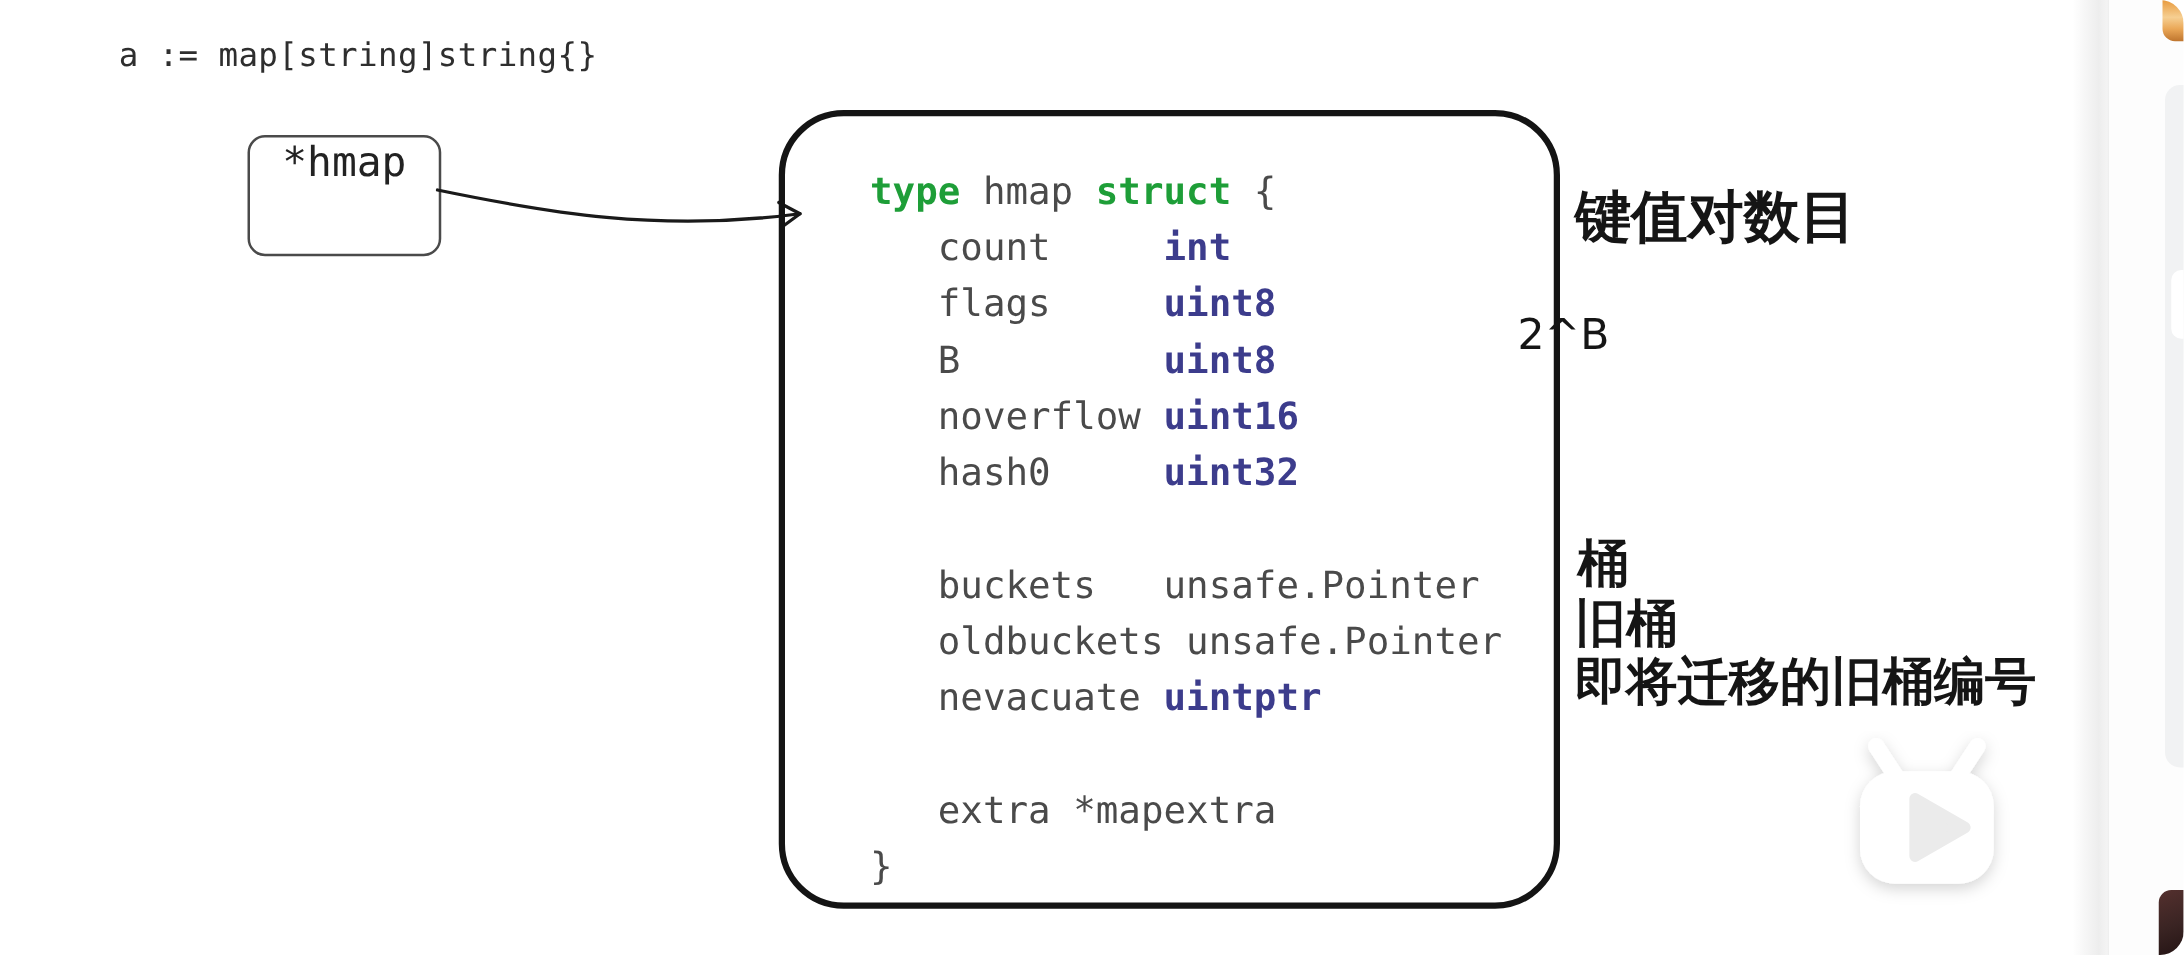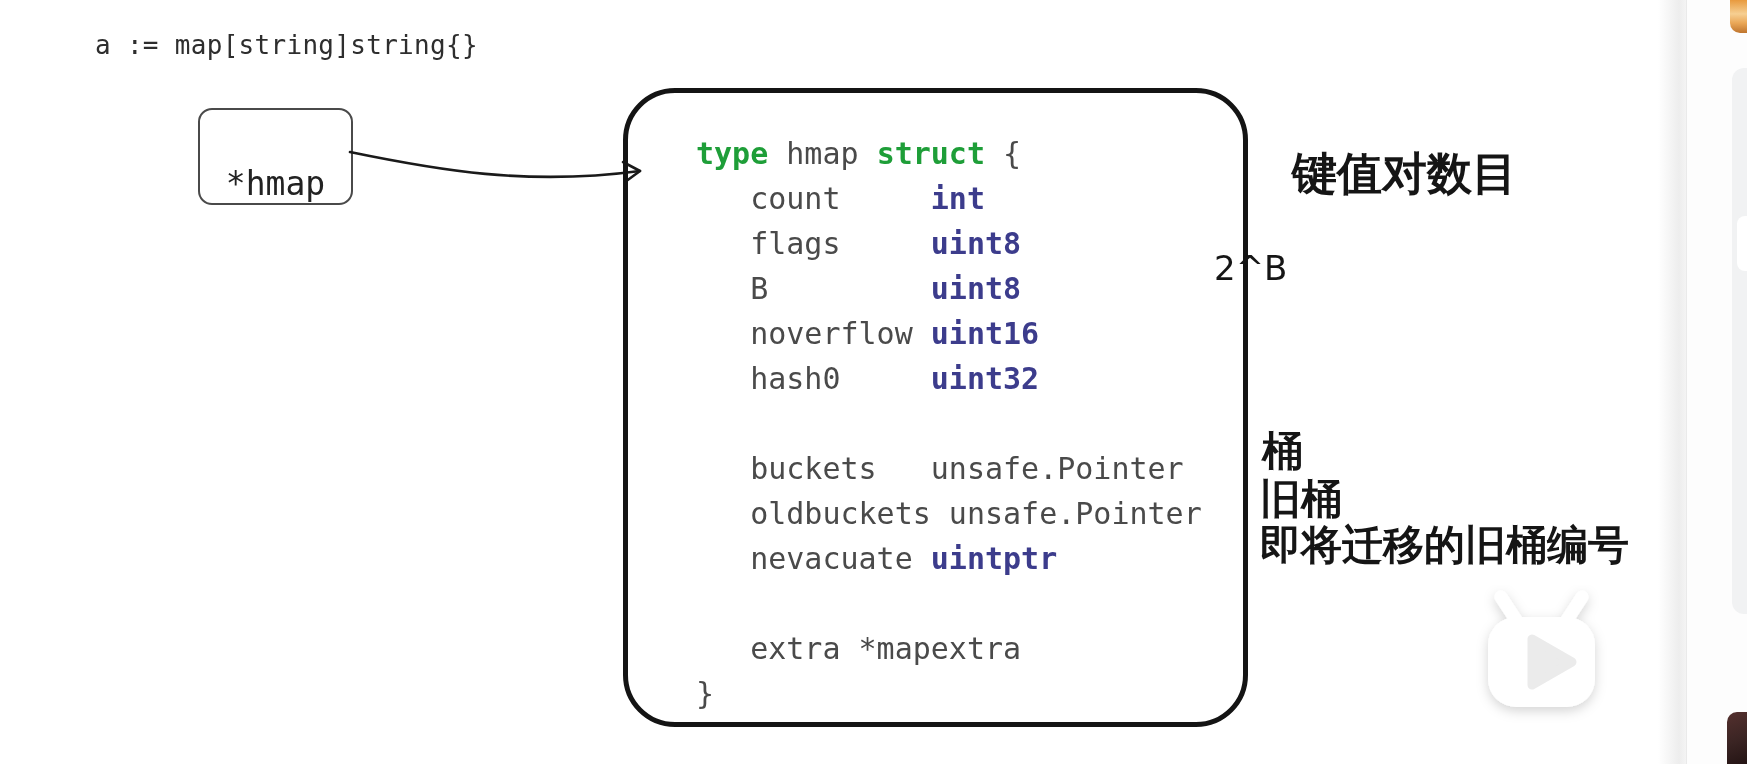--- a/index.html
+++ b/index.html
@@ -1,30 +1,30 @@
 <!DOCTYPE html>
 <html><head>
 <meta charset="utf-8">
 <style>
   html,body{margin:0;padding:0;background:#ffffff;}
   .stage{
     position:relative;width:1747px;height:764px;background:#ffffff;
-    overflow:hidden;font-family:"DejaVu Sans Mono",monospace;
+    overflow:hidden;font-family:"DejaVu Sans Mono",monospace;border-radius:19px;
   }
   
   .decl{
     position:absolute;left:95px;top:30px;
     font-family:"DejaVu Sans Mono",monospace;font-size:26px;color:#2e2e2e;
     letter-spacing:0.3px;
   }
   
   .hmap-box{
     position:absolute;left:198px;top:108px;width:155px;height:97px;
     border:2.5px solid #4a4a4a;border-radius:14px;box-sizing:border-box;
-    display:flex;align-items:flex-end;justify-content:center;
+    display:flex;align-items:flex-start;justify-content:center;
     font-size:33px;color:#222222;background:#ffffff;
   }
   
   .arrow{position:absolute;left:342px;top:130px;}
   
   .struct-box{
     position:absolute;left:623px;top:88px;width:625px;height:639px;
     border:5px solid #141414;border-radius:52px;box-sizing:border-box;
     background:transparent;
   }
@@ -32,21 +32,21 @@
   .code{
     position:absolute;left:682px;top:117px;margin:14px;
     font-family:"DejaVu Sans Mono",monospace;font-size:30px;
   }
   .code-line{white-space:pre;height:45px;line-height:45px;}
   
   .ann{
     position:absolute;color:#151515;
     font-family:"DejaVu Serif",serif;font-weight:600;white-space:nowrap;
   }
-  .ann-count{left:1260px;top:144px;font-size:45px;margin-left:32px;}
+  .ann-count{left:1260px;top:144px;font-size:45px;}
   .ann-b{left:1214px;top:248px;font-size:34px;font-family:"DejaVu Sans",sans-serif;font-weight:500;}
   .ann-buckets{left:1262px;top:424px;font-size:41px;}
   .ann-oldbuckets{left:1260px;top:472px;font-size:41px;}
   .ann-nevacuate{left:1260px;top:518px;font-size:41px;}
   
   .watermark{position:absolute;left:1468px;top:585px;}
   
   .edge-fade{
     position:absolute;left:1658px;top:0;width:28px;height:764px;
     background:linear-gradient(to right,#ffffff 0%,#ededed 75%,#f4f4f4 100%);

